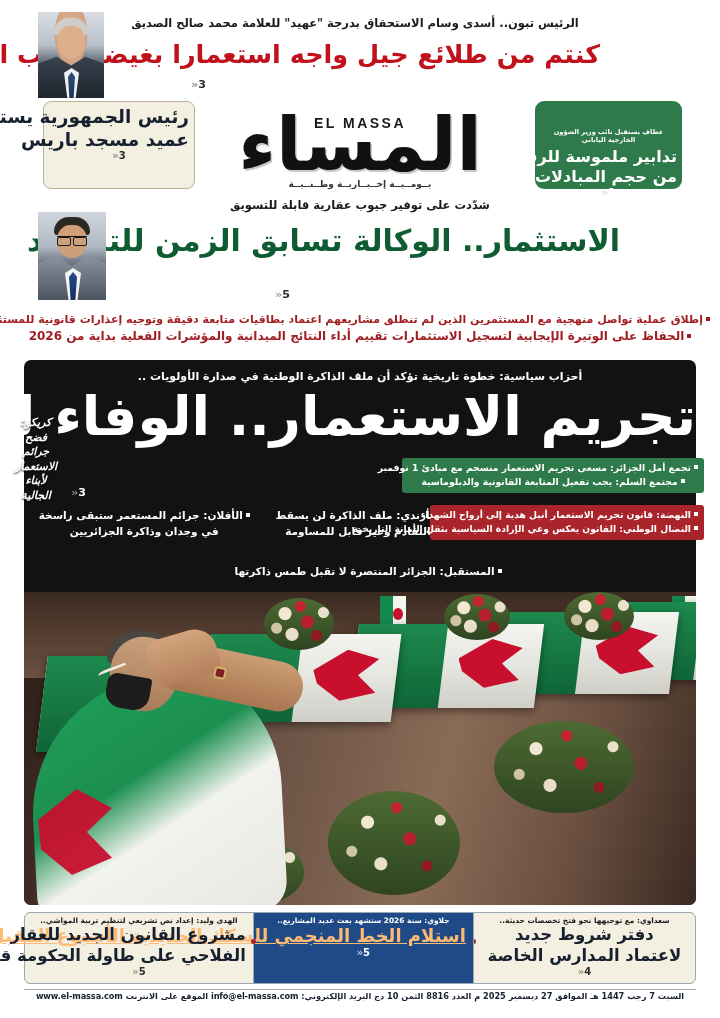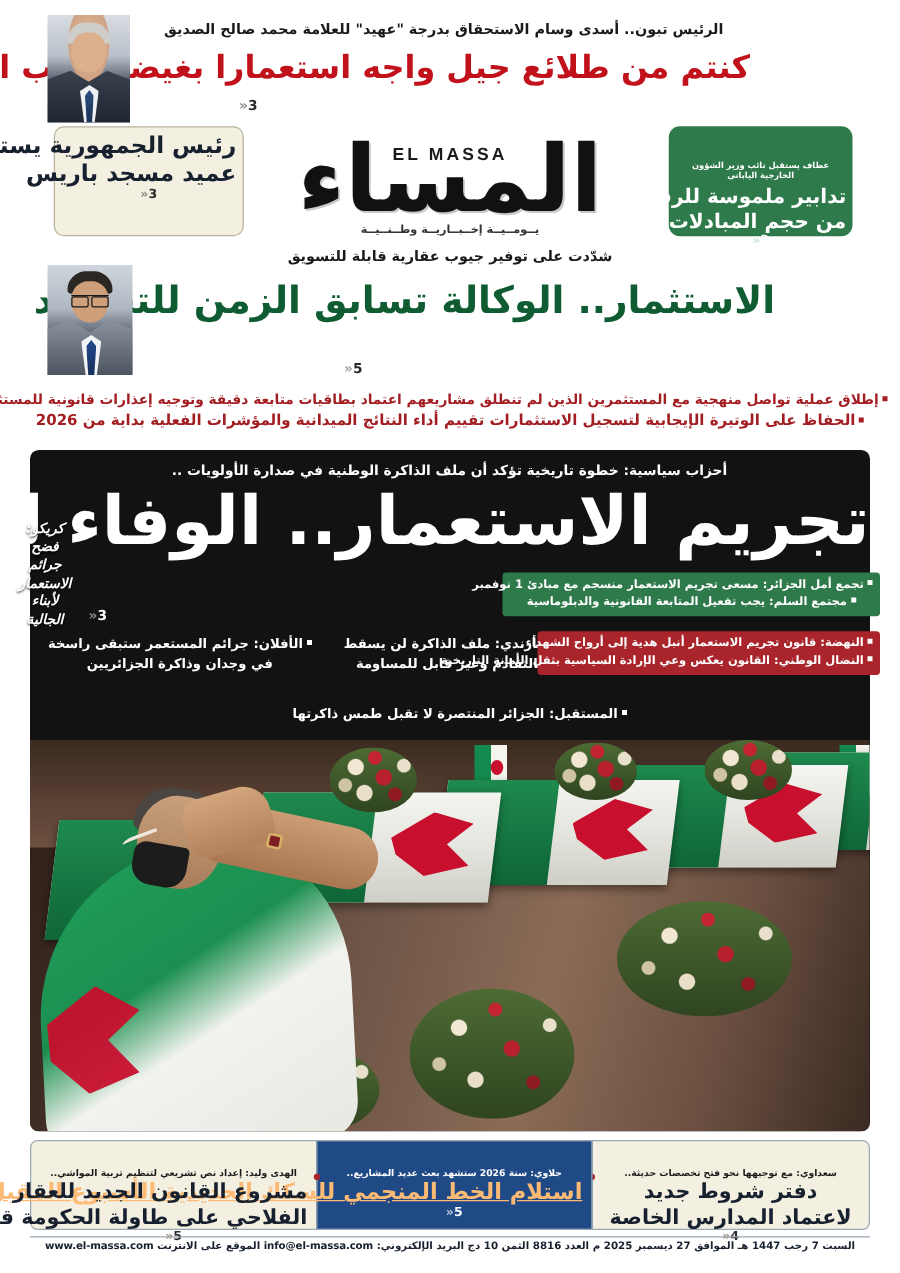--- a/index.html
+++ b/index.html
@@ -372,21 +372,21 @@
   }
 
   
   .bottom-strip {
     position: absolute; top: 912px; left: 24px; right: 24px; height: 72px;
     background: #f3f0e2;
     border: 1.3px solid #9aa7b5;
     border-radius: 6px;
     display: flex; flex-direction: row;
   }
-  .bs-cell { position: relative; padding: 21px 7px 0; text-align: center; }
+  .bs-cell { position: relative; padding: 3px 7px 0; text-align: center; }
   .bs-right { width: 33%; }
   .bs-mid   { width: 33%; background: #1f4a86; color: #ffffff;
               border-left: 1.5px solid #9aa7b5; border-right: 1.5px solid #9aa7b5; }
   .bs-left  { width: 34%; }
   .bs-kicker { font-size: 7.4px; font-weight: bold; color: #1a1a1a; line-height: 1.25;
                white-space: nowrap; }
   .bs-mid .bs-kicker { color: #ffffff; }
   .bs-head { font-size: 16.5px; font-weight: bold; color: #17202e; line-height: 1.26;
              letter-spacing: -0.55px; white-space: nowrap; }
   .bs-mid .bs-head { color: #fdba74; font-size: 18px; text-decoration: underline; }

